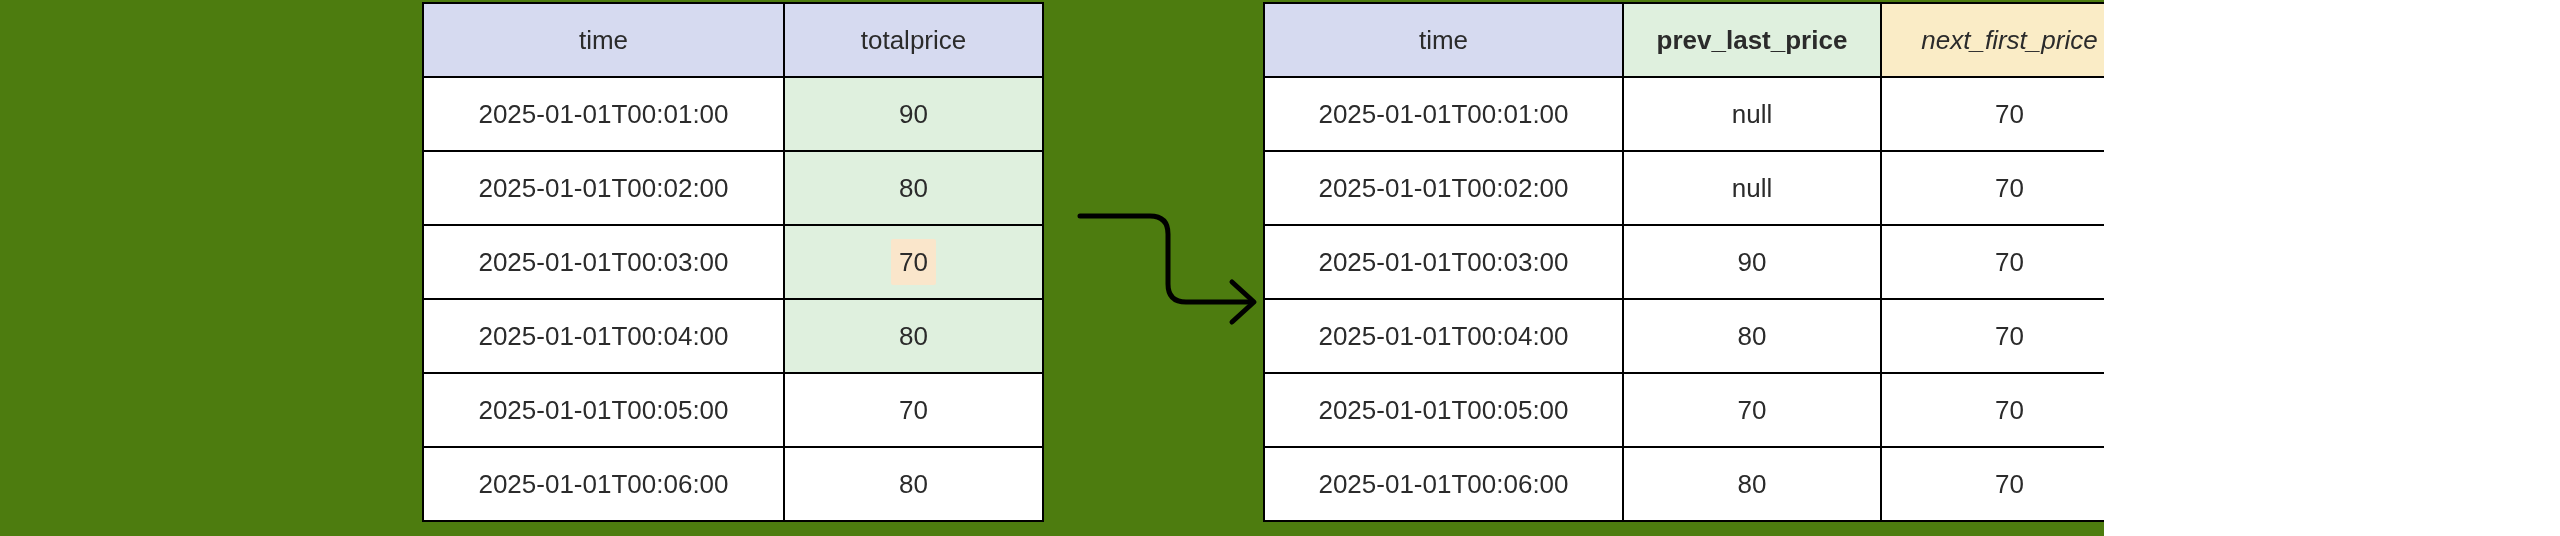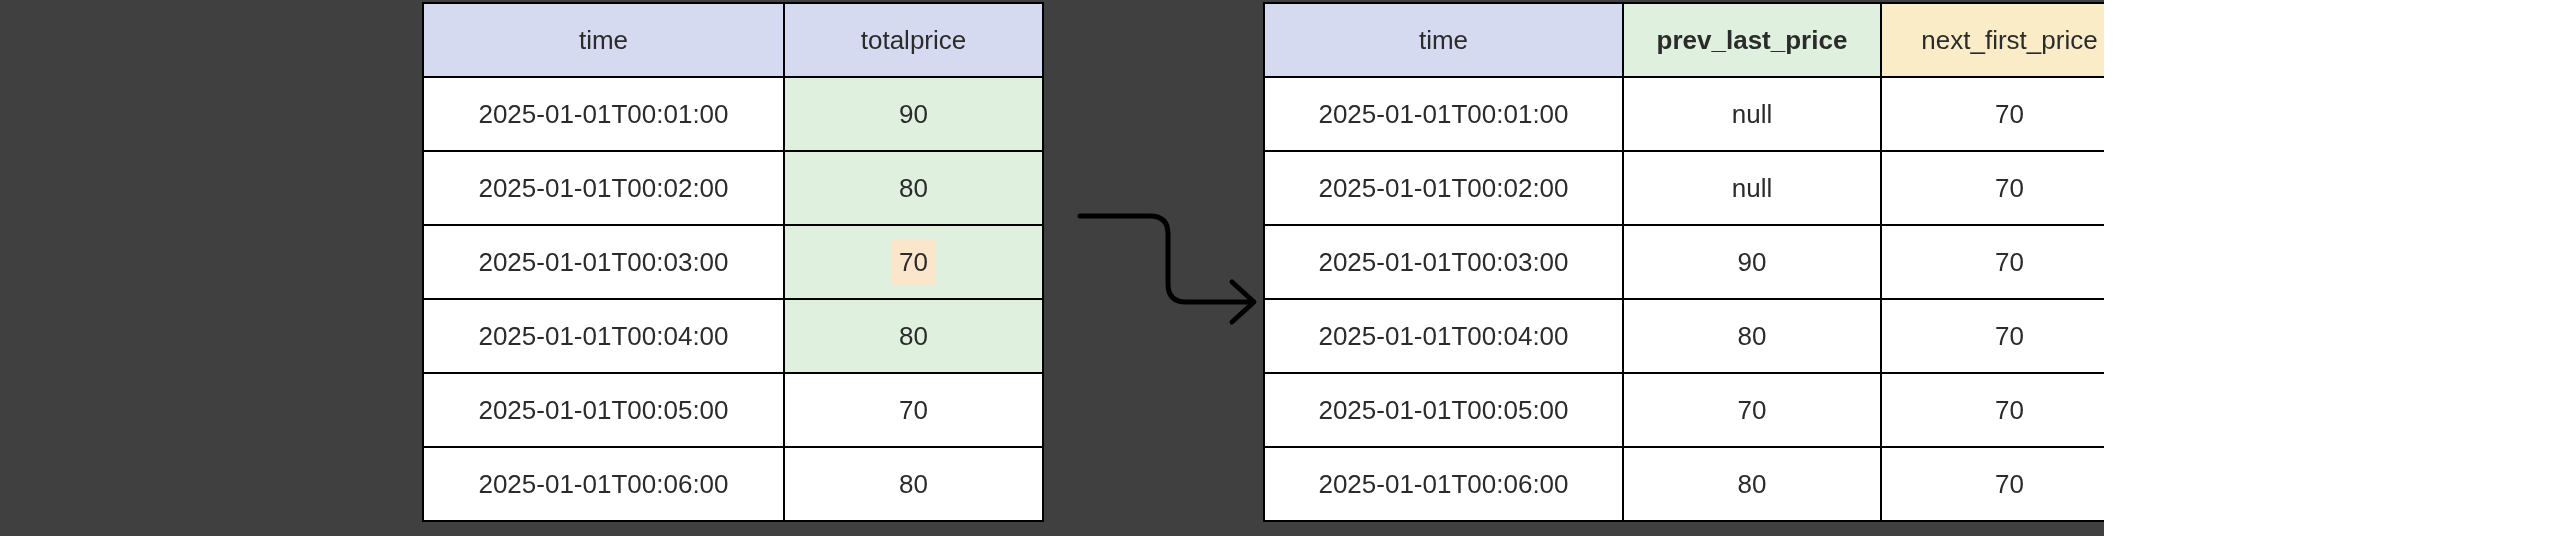--- a/index.html
+++ b/index.html
@@ -1,32 +1,32 @@
 <!DOCTYPE html>
 <html style="--header-lavender: #d6daf0; --header-green: #dff0de; --header-cream: #faecc6; --cell-green: #dff0de; --highlight-peach: #fae6cb; --border: #000000; --text: #2b2b2b; --arrow: #000000;"><head>
 <meta charset="utf-8">
 <style>
   html,body{margin:0;padding:0;background:#ffffff;}
   .canvas{
-    position:relative;width:2104px;height:536px;background:#404040;overflow:hidden;
+    position:relative;width:2104px;height:536px;background:#4d7c0f;overflow:hidden;
     font-family:"Liberation Sans",sans-serif;color:var(--text,#2b2b2b);
   }
   table{border-collapse:collapse;position:absolute;table-layout:fixed;background:#ffffff;}
   th,td{
     border:2px solid var(--border,#000);
     height:72px;padding:0;
     text-align:center;vertical-align:middle;
     font-size:26px;font-weight:400;line-height:1;
     white-space:nowrap;overflow:hidden;
   }
   .left-table{left:422px;top:2px;width:620px;}
   .right-table{left:1263px;top:2px;width:874px;}
   th.lav{background:var(--header-lavender,#d6daf0);}
   th.grn{background:var(--header-green,#dff0de);font-weight:bold;}
-  th.crm{background:var(--header-cream,#faecc6);}
+  th.crm{background:var(--header-cream,#faecc6);font-style:italic;}
   td.green{background:var(--cell-green,#dff0de);}
   .hl{
     display:inline-block;background:var(--highlight-peach,#fae6cb);
     padding:10px 8px;border-radius:2px;
   }
   .arrow-wrap{position:absolute;left:1070px;top:190px;width:200px;height:140px;}
 </style>
 </head>
 <body>
 

